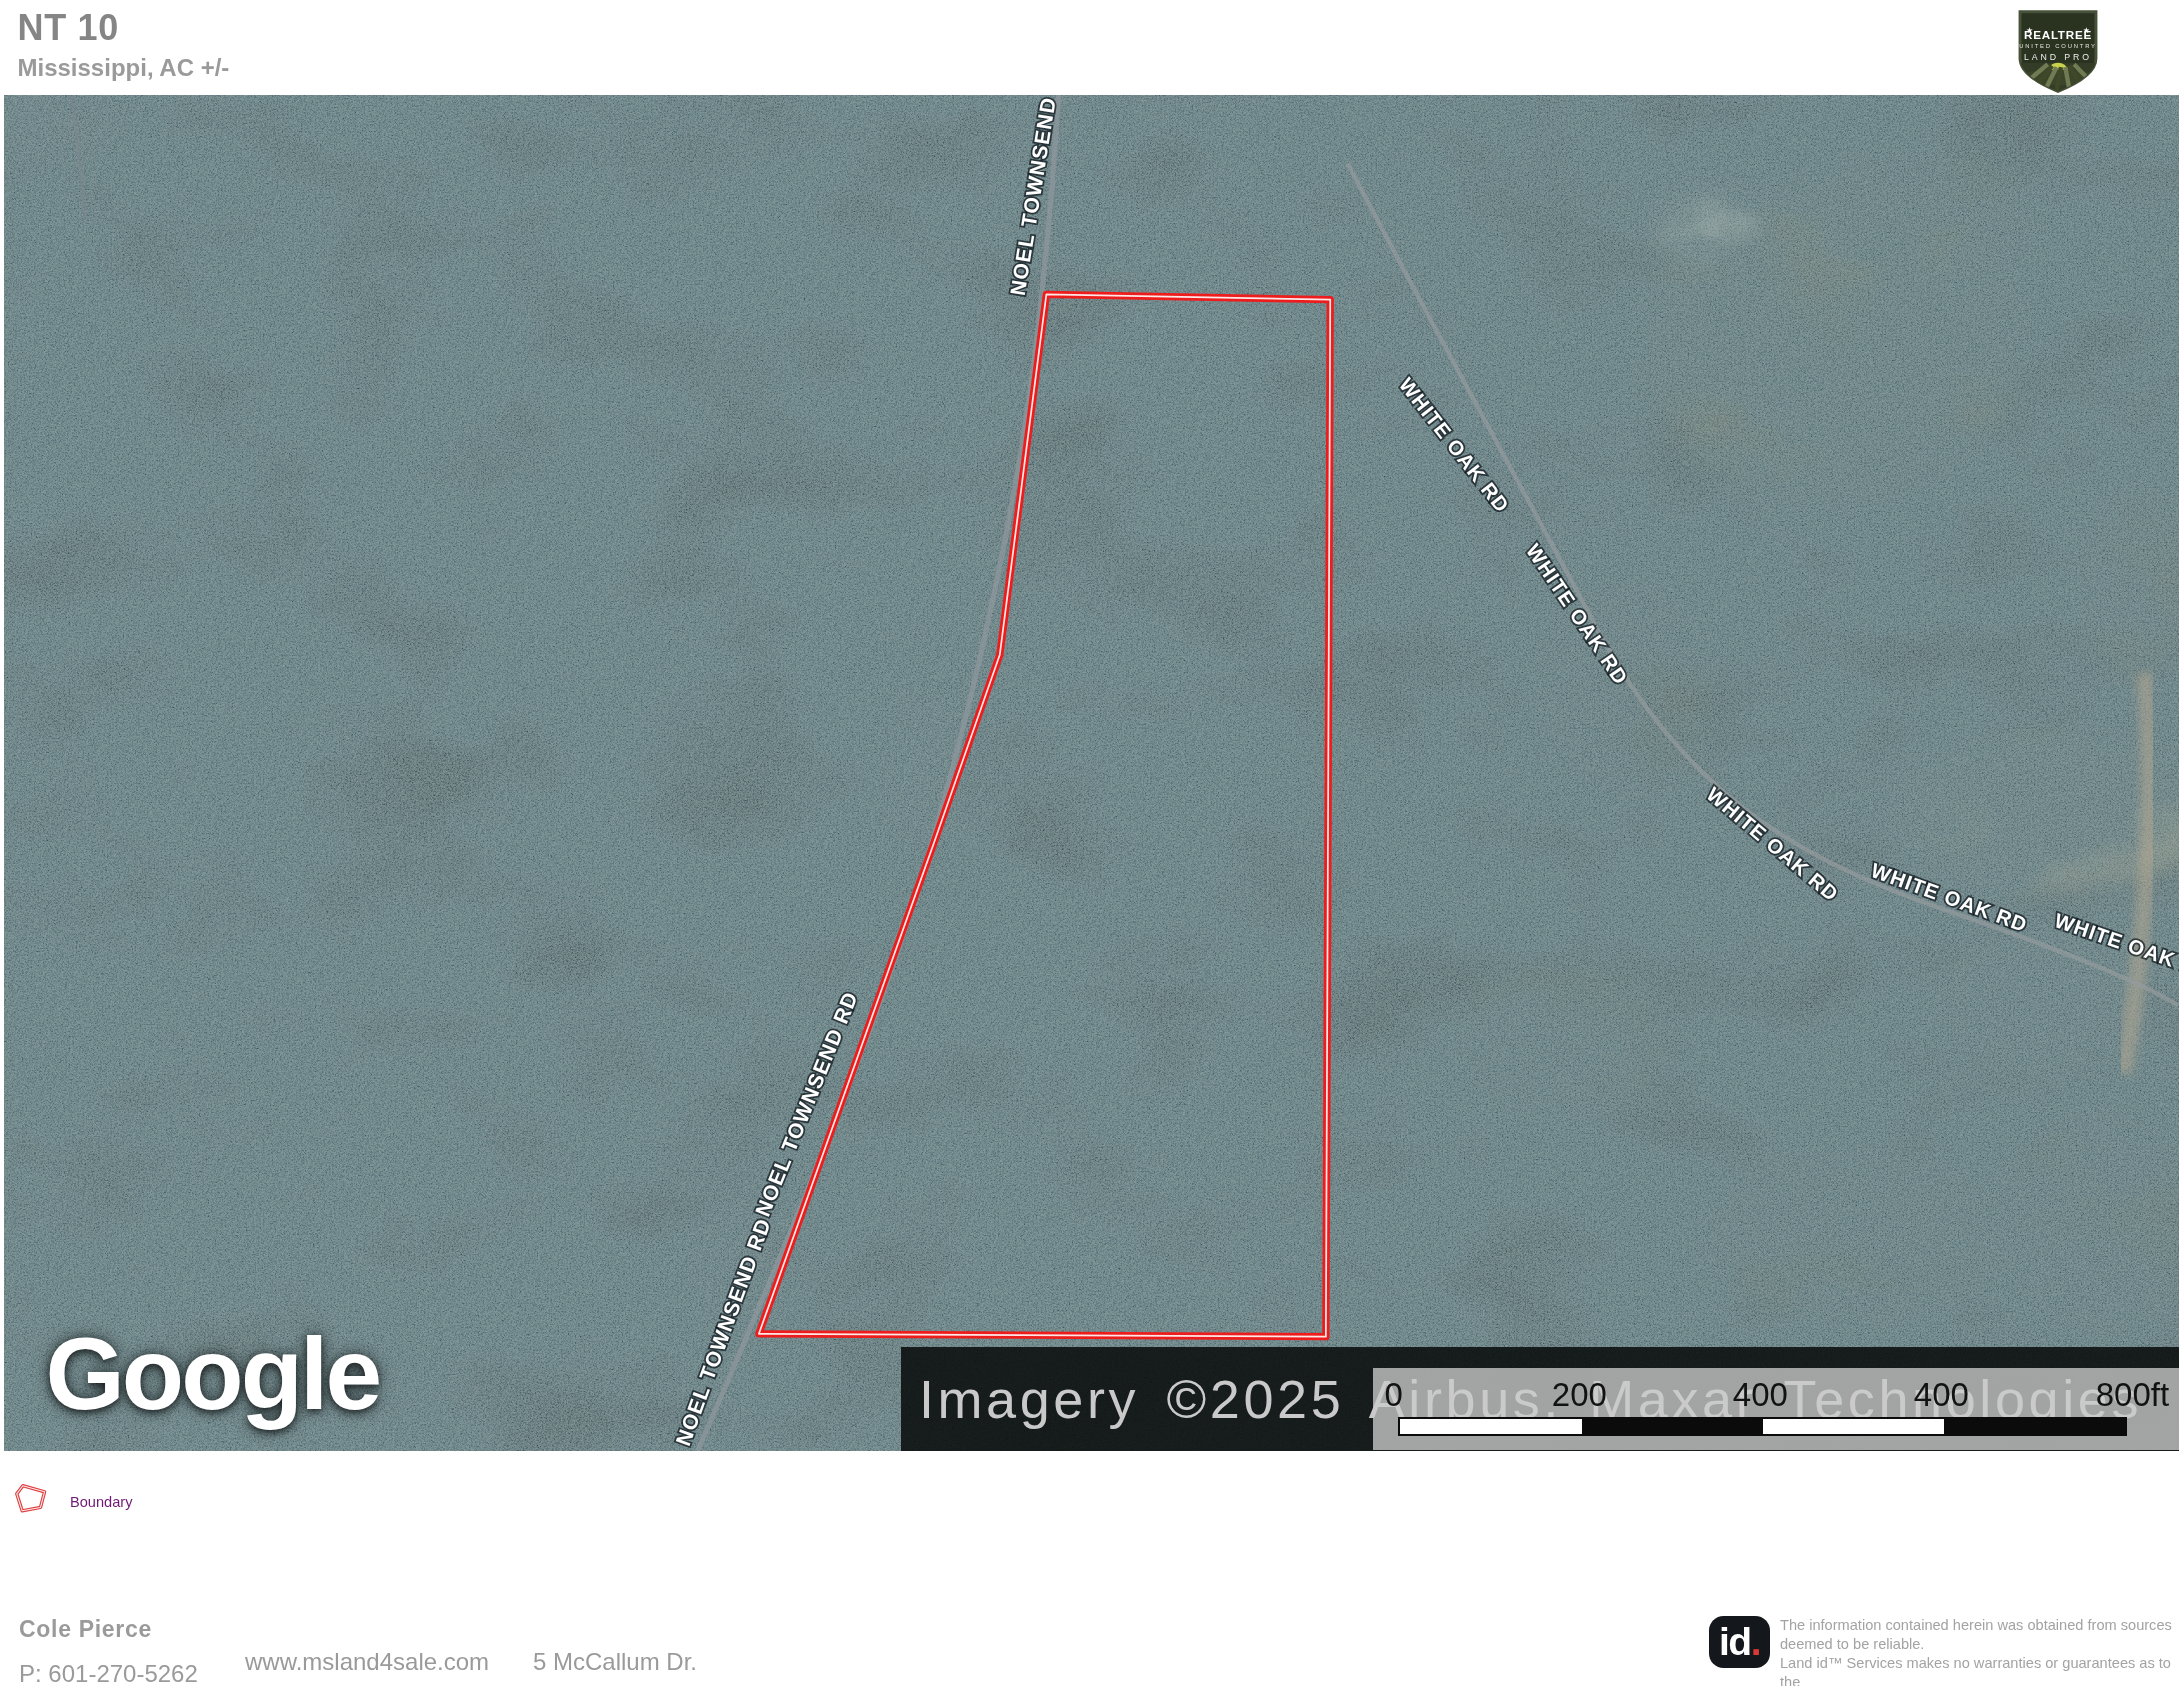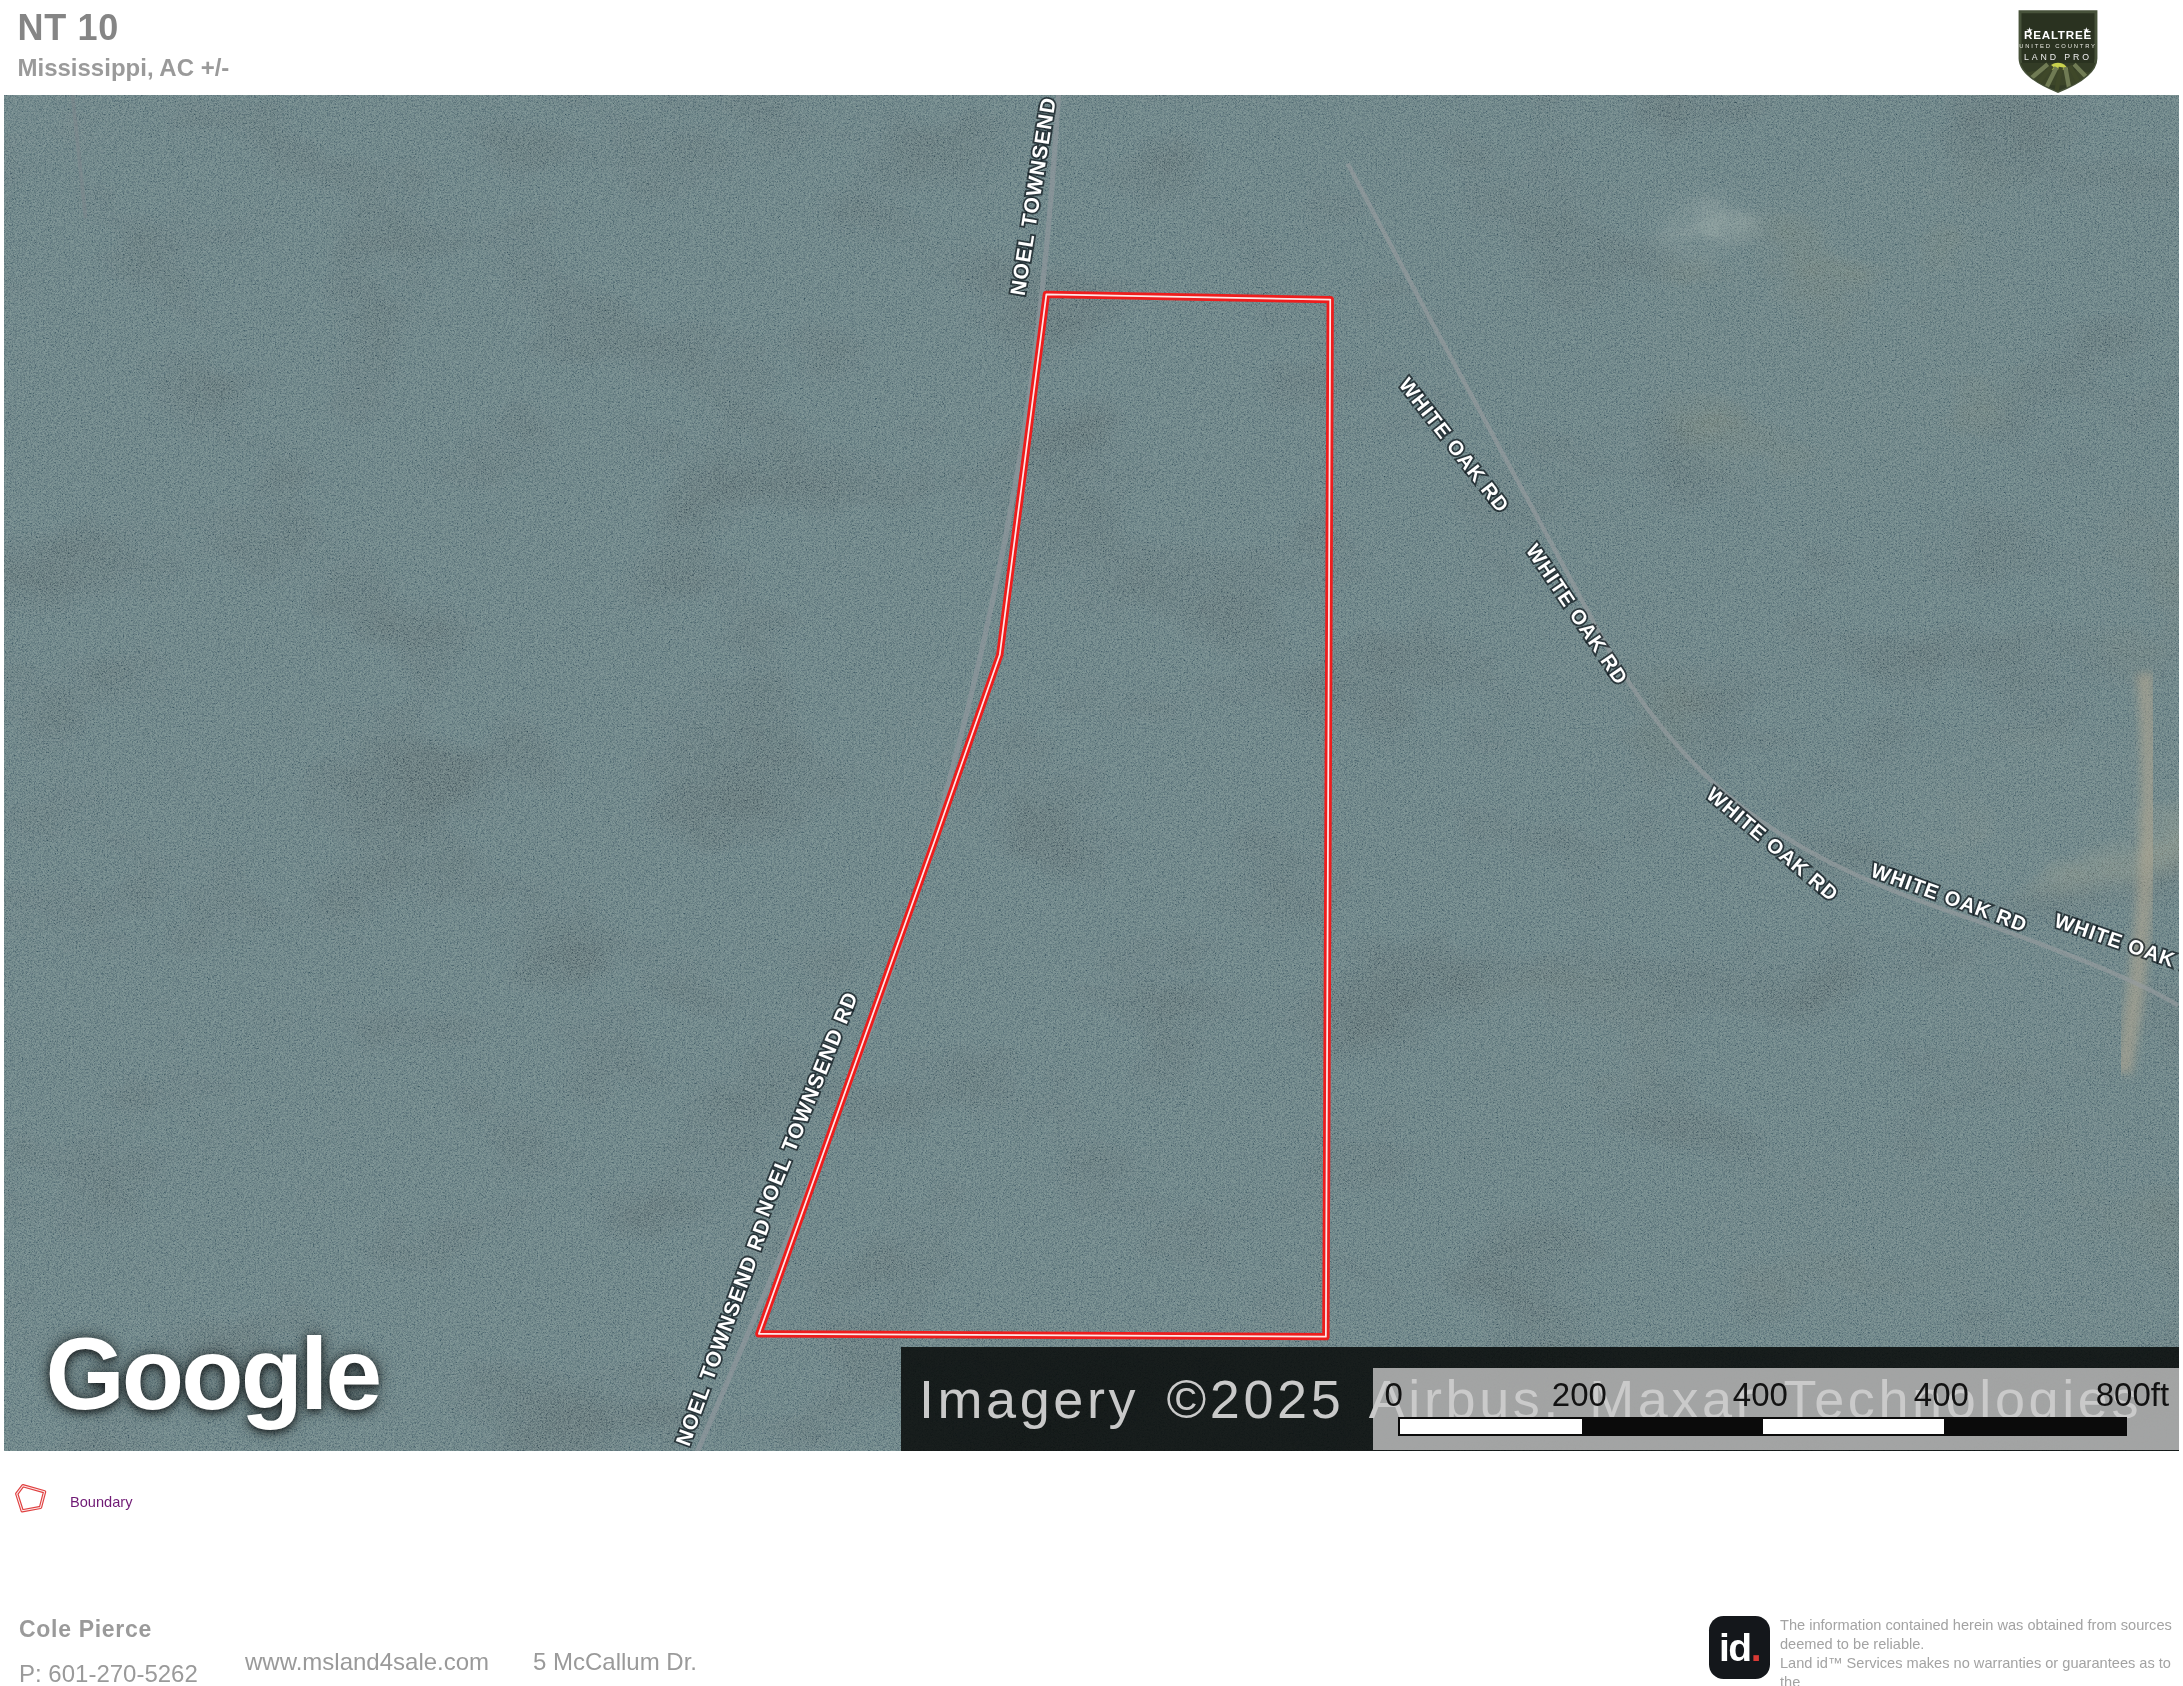--- a/index.html
+++ b/index.html
@@ -41,21 +41,21 @@
   .legend{position:absolute;left:11.6px;top:1483px;display:flex;align-items:center;gap:20.4px;}
   .legend-label{font-size:14.6px;color:#701a75;}
 
   
   .agent-name{position:absolute;left:19px;top:1616px;font-size:23px;font-weight:bold;color:#9a9a9a;letter-spacing:0.7px;}
   .contact-row{position:absolute;left:0;top:1648px;width:873px;height:32px;font-size:24px;color:#9a9a9a;}
   .contact-row .phone{position:absolute;left:19px;margin-top:12px;}
   .contact-row .website{position:absolute;left:245px;text-align:center;}
   .contact-row .address{position:absolute;left:533px;}
 
-  .idlogo{position:absolute;left:1709px;top:1616px;width:61px;height:63px;border-radius:14.6px;
+  .idlogo{position:absolute;left:1709px;top:1616px;width:61px;height:52px;border-radius:14.6px;
     background:#14171b;display:flex;align-items:center;justify-content:center;}
   .idlogo .idtxt{font-size:39px;font-weight:bold;color:#ffffff;letter-spacing:-1.5px;}
   .idlogo .iddot{color:#d93a35;}
   .disclaimer{position:absolute;left:1780px;top:1616px;font-size:14.6px;line-height:19px;color:#a3a3a3;}
 </style>
 </head>
 <body>
 
 <div class="page">
 

